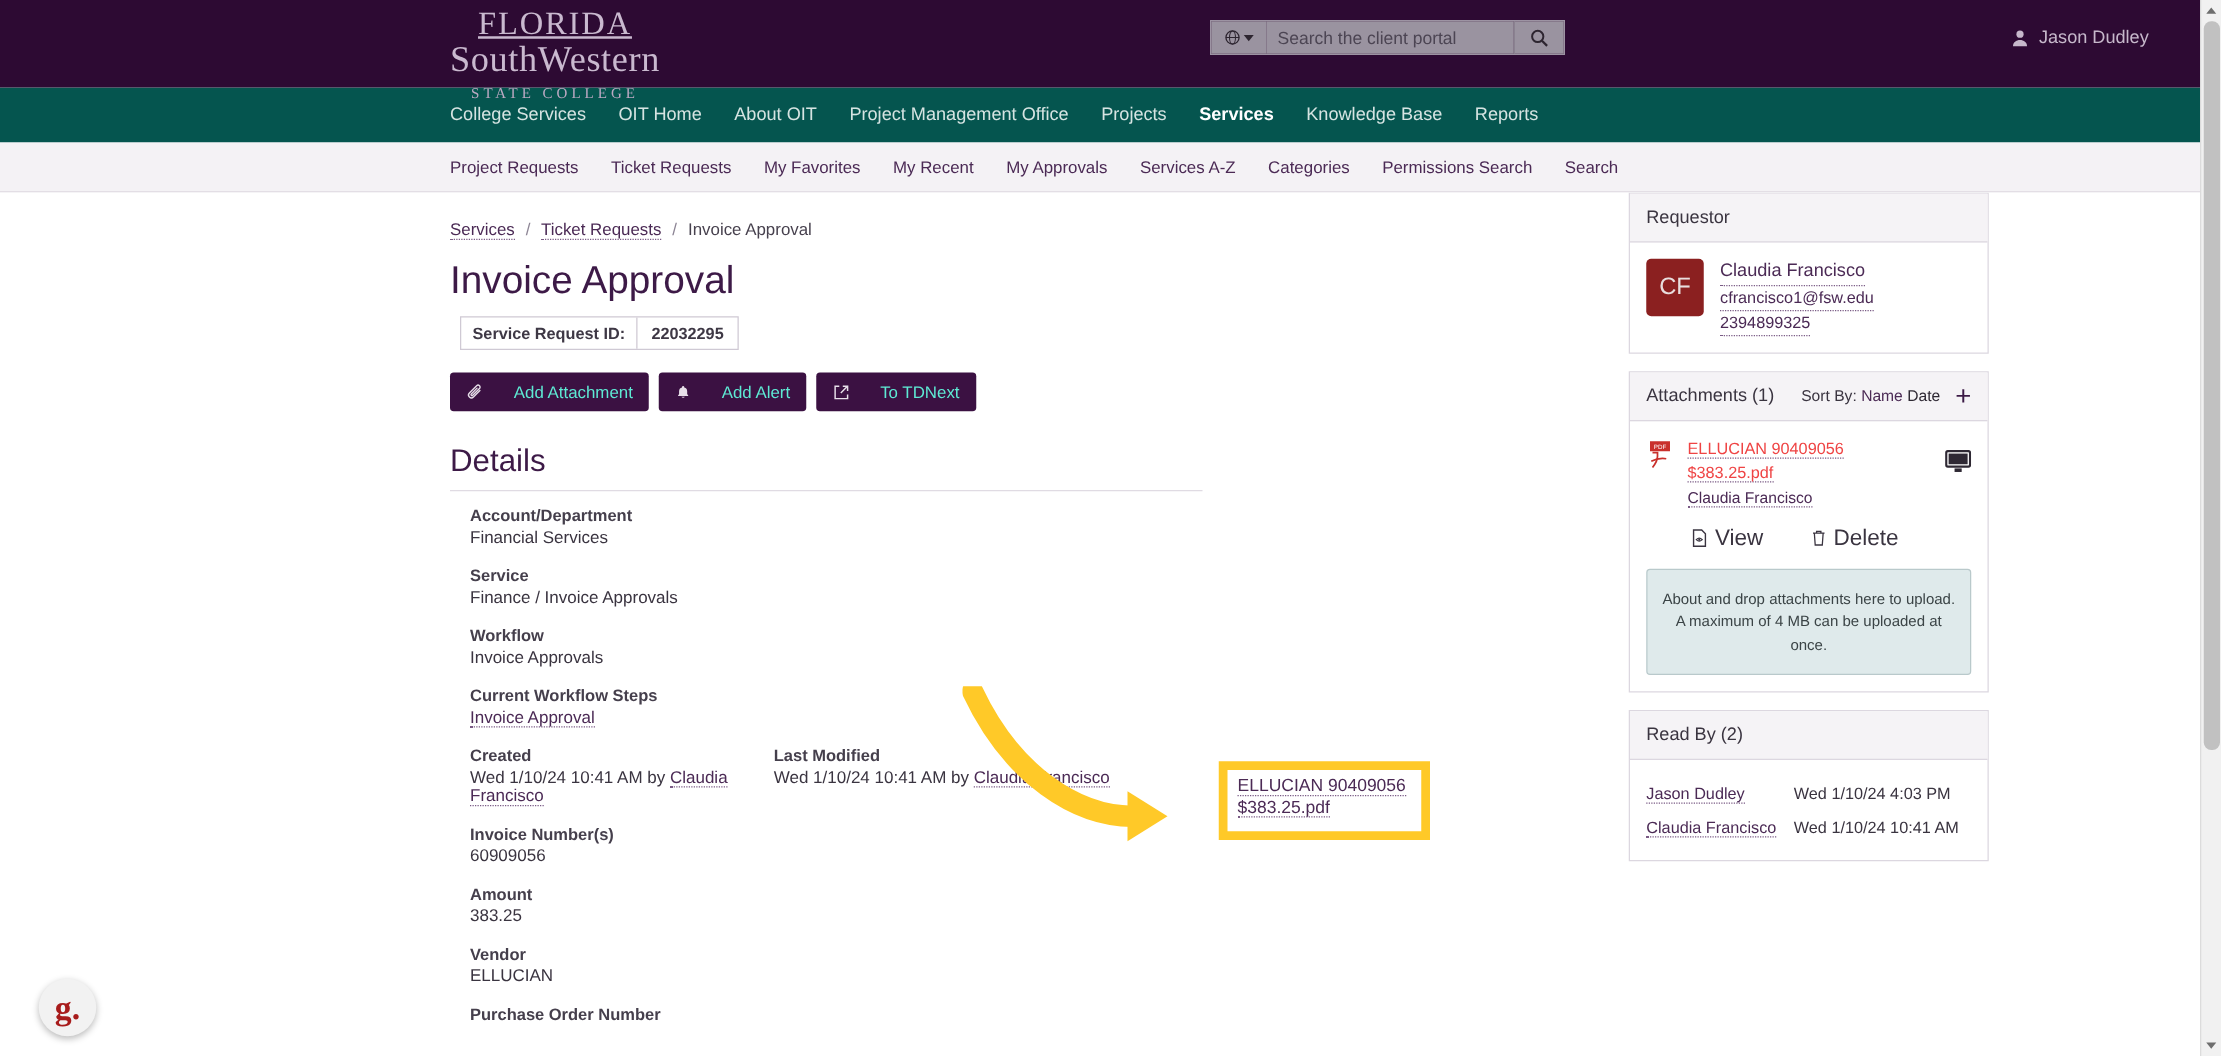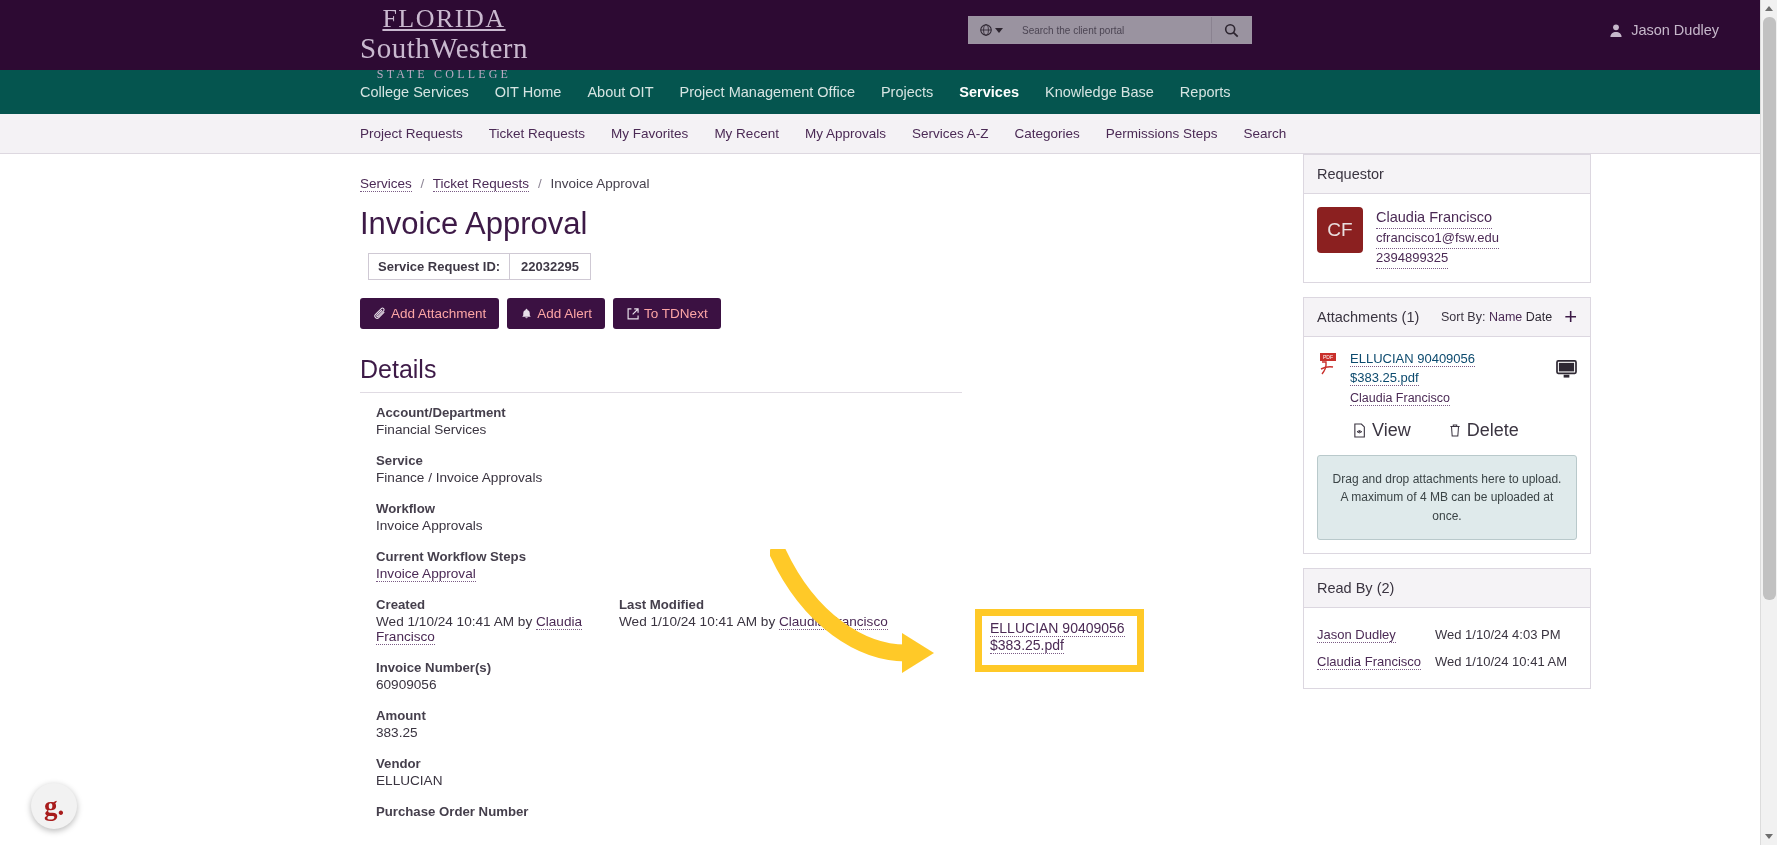--- a/index.html
+++ b/index.html
@@ -70,21 +70,21 @@
     border-left: 4px solid transparent;
     border-right: 4px solid transparent;
     border-top: 5px solid #2d2530;
   }
   .search-input {
     width: 198px;
     background: #9a93a0;
     border: none;
     outline: none;
     padding: 0 9px;
-    font-size: 10px;
+    font-size: 14px;
     color: #403848;
     font-family: "Liberation Sans", sans-serif;
   }
   .search-input::placeholder { color: #4c4553; opacity: 1; }
   .search-go {
     width: 40px;
     background: #9a93a0;
     border: none;
     border-left: 1px solid #8a8290;
     display:flex; align-items:center; justify-content:center;
@@ -197,28 +197,28 @@
   .srid .k { padding: 5px 9px; border-right: 1px solid #cfc9d4; }
   .srid .v { padding: 5px 11px; }
 
   .btn-row {
     margin-top: 18px;
     display: flex;
     gap: 8px;
   }
   .btn {
     background: #3b1142;
-    color: #fca5a5;
+    color: #5eead4;
     border: none;
     border-radius: 3px;
     font-size: 13.5px;
     padding: 8px 13px;
     display: inline-flex;
     align-items: center;
-    gap: 4px;
+    gap: 24px;
     cursor: pointer;
     font-family: "Liberation Sans", sans-serif;
   }
   .btn svg { display: block; }
 
   .details-h {
     margin-top: 26px;
     font-size: 25px;
     color: #3d1a47;
     font-weight: normal;
@@ -314,21 +314,21 @@
 
   .attach-row {
     display: flex;
     gap: 9px;
     align-items: flex-start;
     position: relative;
   }
   .pdf-ic { flex: none; width: 24px; margin-top: 2px; }
   .attach-mid { flex: 1; font-size: 13px; line-height: 1.45; }
   .attach-mid .fname {
-    color: #0c4a6e;
+    color: #ef4444;
     text-decoration: none;
     border-bottom: 1px dotted #7a5b85;
     cursor: pointer;
   }
   .attach-meta { color: #4a444f; font-size: 12.5px; margin-top: 2px;}
   .attach-meta a { color: #4b2a55; text-decoration: none; border-bottom: 1px dotted #7a5b85; cursor:pointer;}
   .monitor-ic { flex: none; margin-top: 10px; }
 
   .attach-actions {
     display: flex;
@@ -495,21 +495,21 @@
 </nav>
 
 <nav class="nav-secondary">
   <a>Project Requests</a>
   <a>Ticket Requests</a>
   <a>My Favorites</a>
   <a>My Recent</a>
   <a>My Approvals</a>
   <a>Services A-Z</a>
   <a>Categories</a>
-  <a>Permissions Steps</a>
+  <a>Permissions Search</a>
   <a>Search</a>
 </nav>
 
 <div class="page">
 
   <div class="content">
 
     <div class="breadcrumb">
       <a>Services</a>
       <span class="sep">/</span>
@@ -677,21 +677,21 @@
             </a>
             <a>
               <svg width="12" height="15" viewBox="0 0 14 16">
                 <path d="M1.6 3.4h10.8M5 3.4V1.7h4v1.7M2.9 3.4l.8 11h6.6l.8-11" fill="none" stroke="#3a3440" stroke-width="1.2"></path>
               </svg>
               <span>Delete</span>
             </a>
           </div>
 
           <div class="dropzone">
-            <div>Drag and drop attachments here to upload.</div>
+            <div>About and drop attachments here to upload.</div>
             <div>A maximum of 4 MB can be uploaded at once.</div>
           </div>
 
         </div>
       </div>
 
       <div class="card">
         <div class="card-head">
           <span class="ttl">Read By (2)</span>
         </div>

